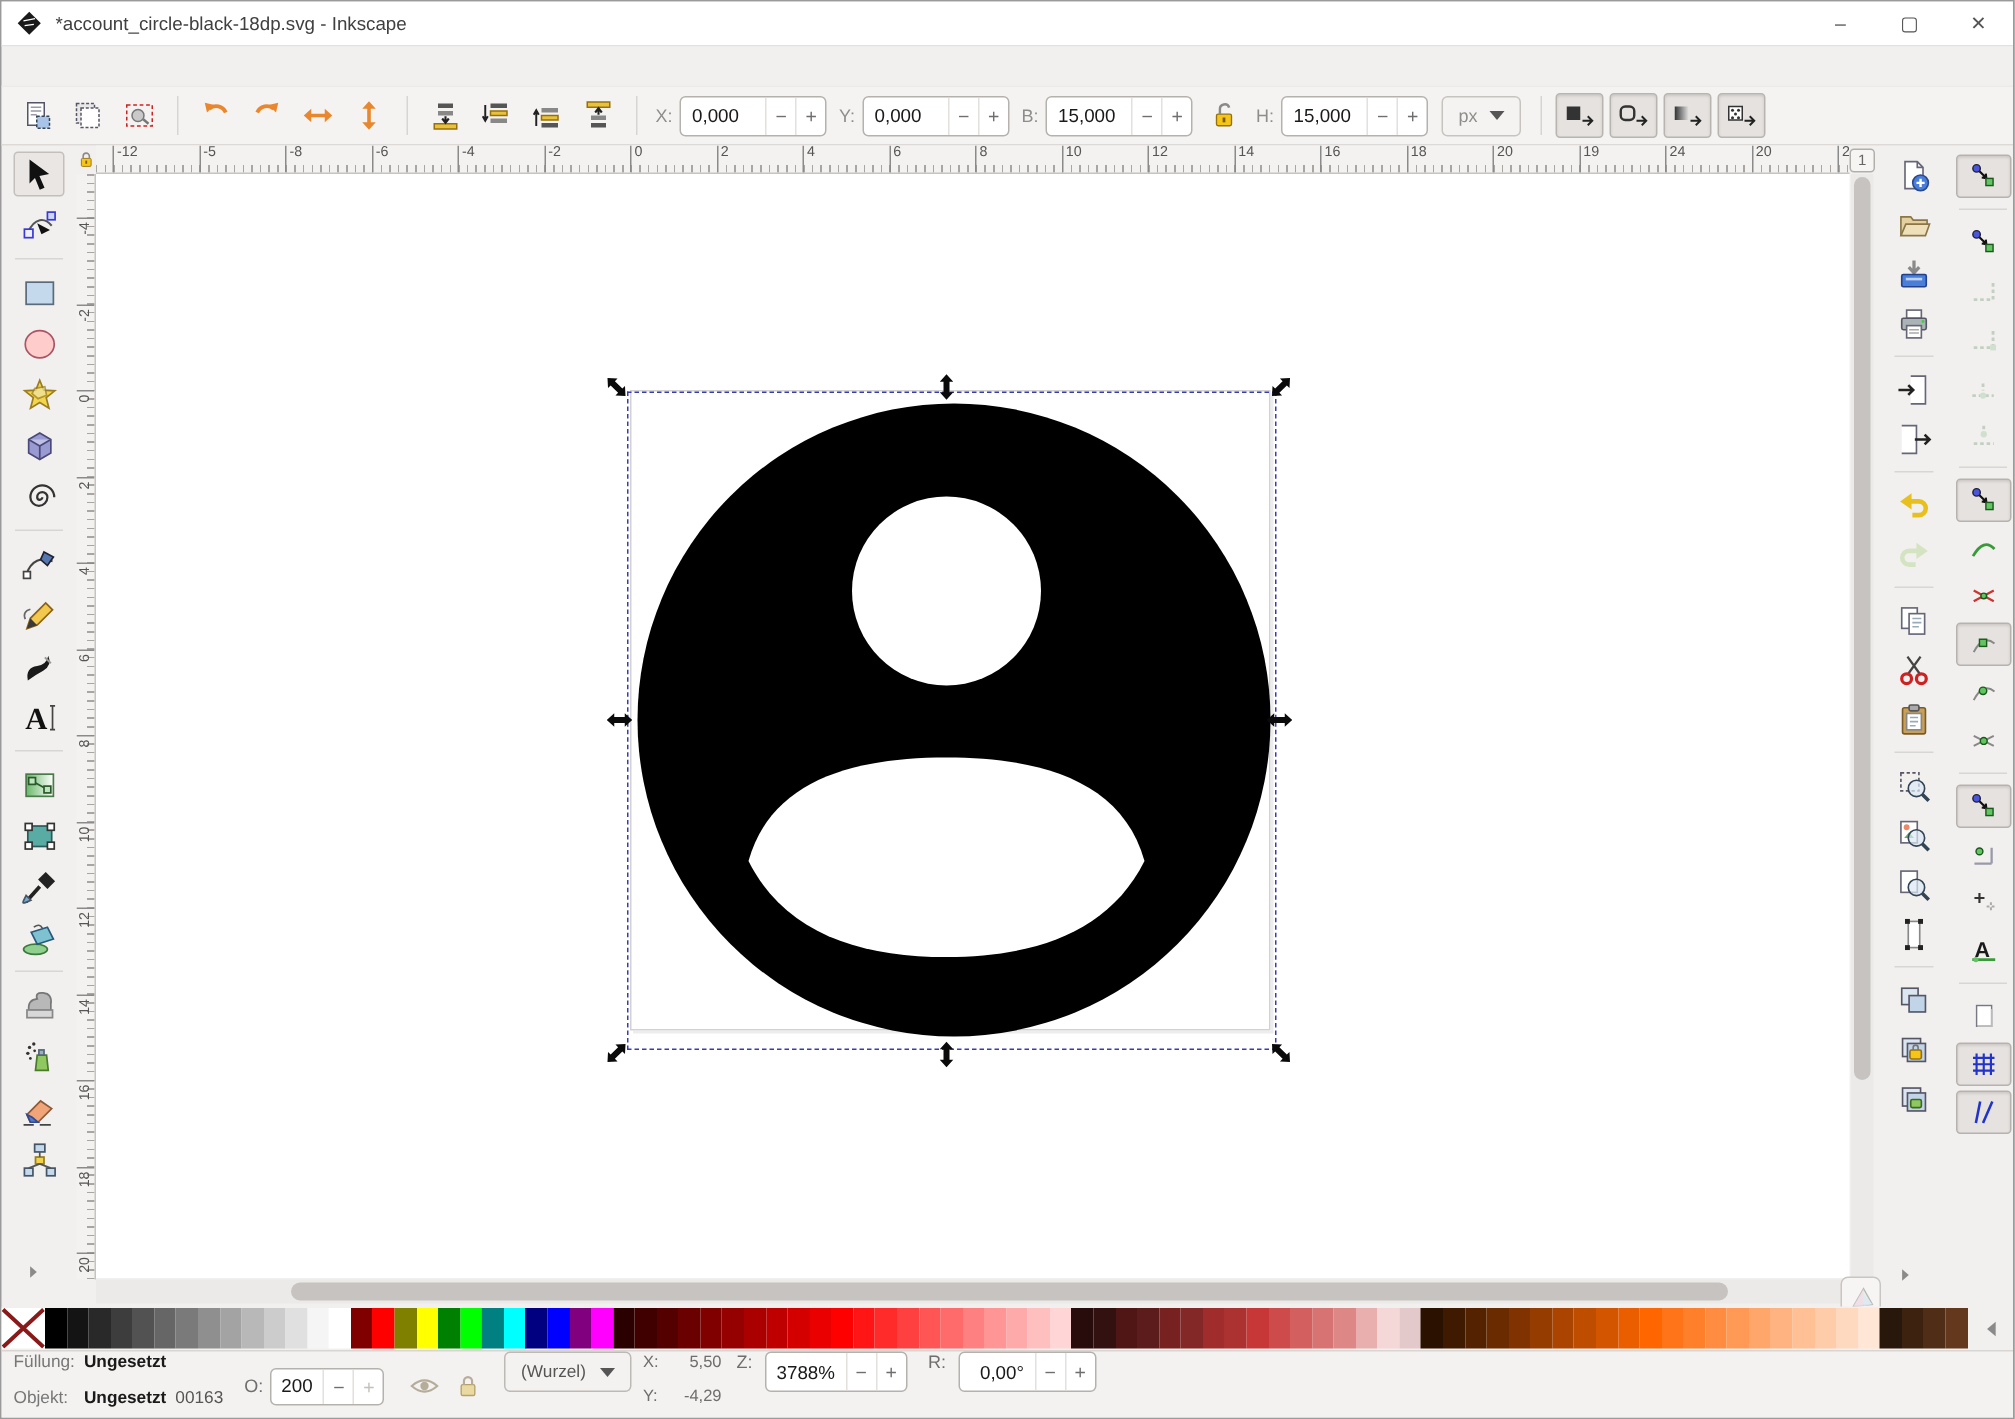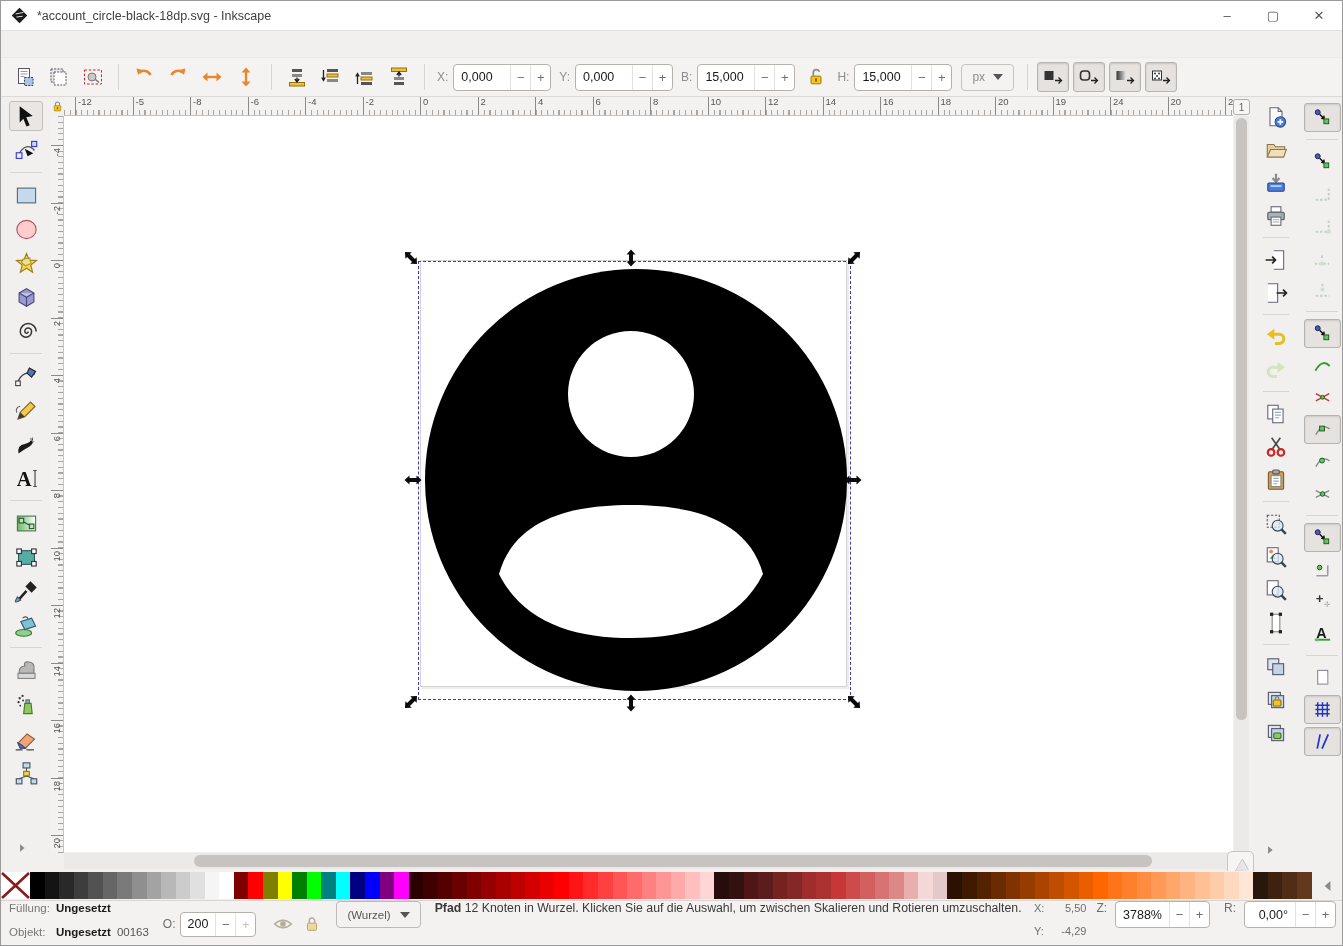--- a/index.html
+++ b/index.html
@@ -1113,23 +1113,20 @@
           <svg width="20" height="20" viewBox="0 0 22 22">
             <rect x="6" y="10" width="10" height="8" rx="1.2" fill="#ead9a0" stroke="#b5a26a"></rect>
             <path d="M8 10 V7.5 a3 3 0 0 1 6 0 V10" fill="none" stroke="#b5ac9a" stroke-width="1.6"></path>
           </svg>
         </span>
       </span>
     <span class="layerbtn">
       <span>(Wurzel)</span>
       <span class="dd-caret"></span>
     </span>
-    <div class="statusmsg">
-      <b>Pfad</b><span> 12 Knoten in Wurzel. Klicken Sie auf die Auswahl, um zwischen Skalieren und Rotieren umzuschalten.</span>
-    </div>
     <div class="xyblock">
       <span>X:</span>
       <span class="xyval">5,50</span>
       <span>Y:</span>
       <span class="xyval">-4,29</span>
     </div>
     <span class="zr-label">Z:</span>
     <span class="spinbox statusspin">
       <span class="spinval">3788%</span>
       <span class="spinbtn">−</span>

